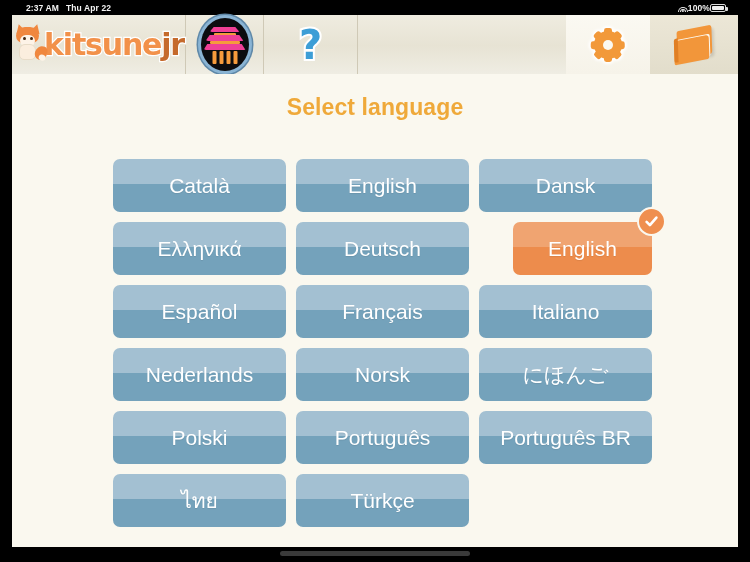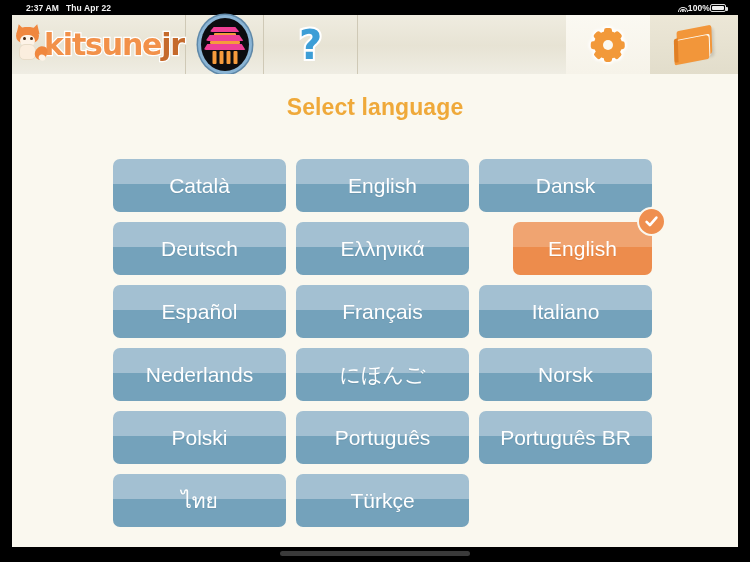--- a/index.html
+++ b/index.html
@@ -424,24 +424,24 @@
         <button class="lang-btn">
           <span>Català</span>
         </button>
         <button class="lang-btn">
           <span>English</span>
         </button>
         <button class="lang-btn">
           <span>Dansk</span>
         </button>
         <button class="lang-btn">
+          <span>Ελληνικά</span>
+        </button>
+        <button class="lang-btn">
           <span>Deutsch</span>
-        </button>
-        <button class="lang-btn">
-          <span>Ελληνικά</span>
         </button>
         <button class="lang-btn selected">
           <span>English</span>
           <span class="check-badge">
             <svg width="17" height="17" viewBox="0 0 17 17">
               <path d="M3.6 8.9 L6.9 12.2 L13.4 4.6" fill="none" stroke="#ffffff" stroke-width="2.6" stroke-linecap="round" stroke-linejoin="round"></path>
             </svg>
           </span>
         </button>
         <button class="lang-btn">
@@ -450,24 +450,24 @@
         <button class="lang-btn">
           <span>Français</span>
         </button>
         <button class="lang-btn">
           <span>Italiano</span>
         </button>
         <button class="lang-btn">
           <span>Nederlands</span>
         </button>
         <button class="lang-btn">
+          <span>Norsk</span>
+        </button>
+        <button class="lang-btn">
           <span>にほんご</span>
-        </button>
-        <button class="lang-btn">
-          <span>Norsk</span>
         </button>
         <button class="lang-btn">
           <span>Polski</span>
         </button>
         <button class="lang-btn">
           <span>Português</span>
         </button>
         <button class="lang-btn">
           <span>Português BR</span>
         </button>

